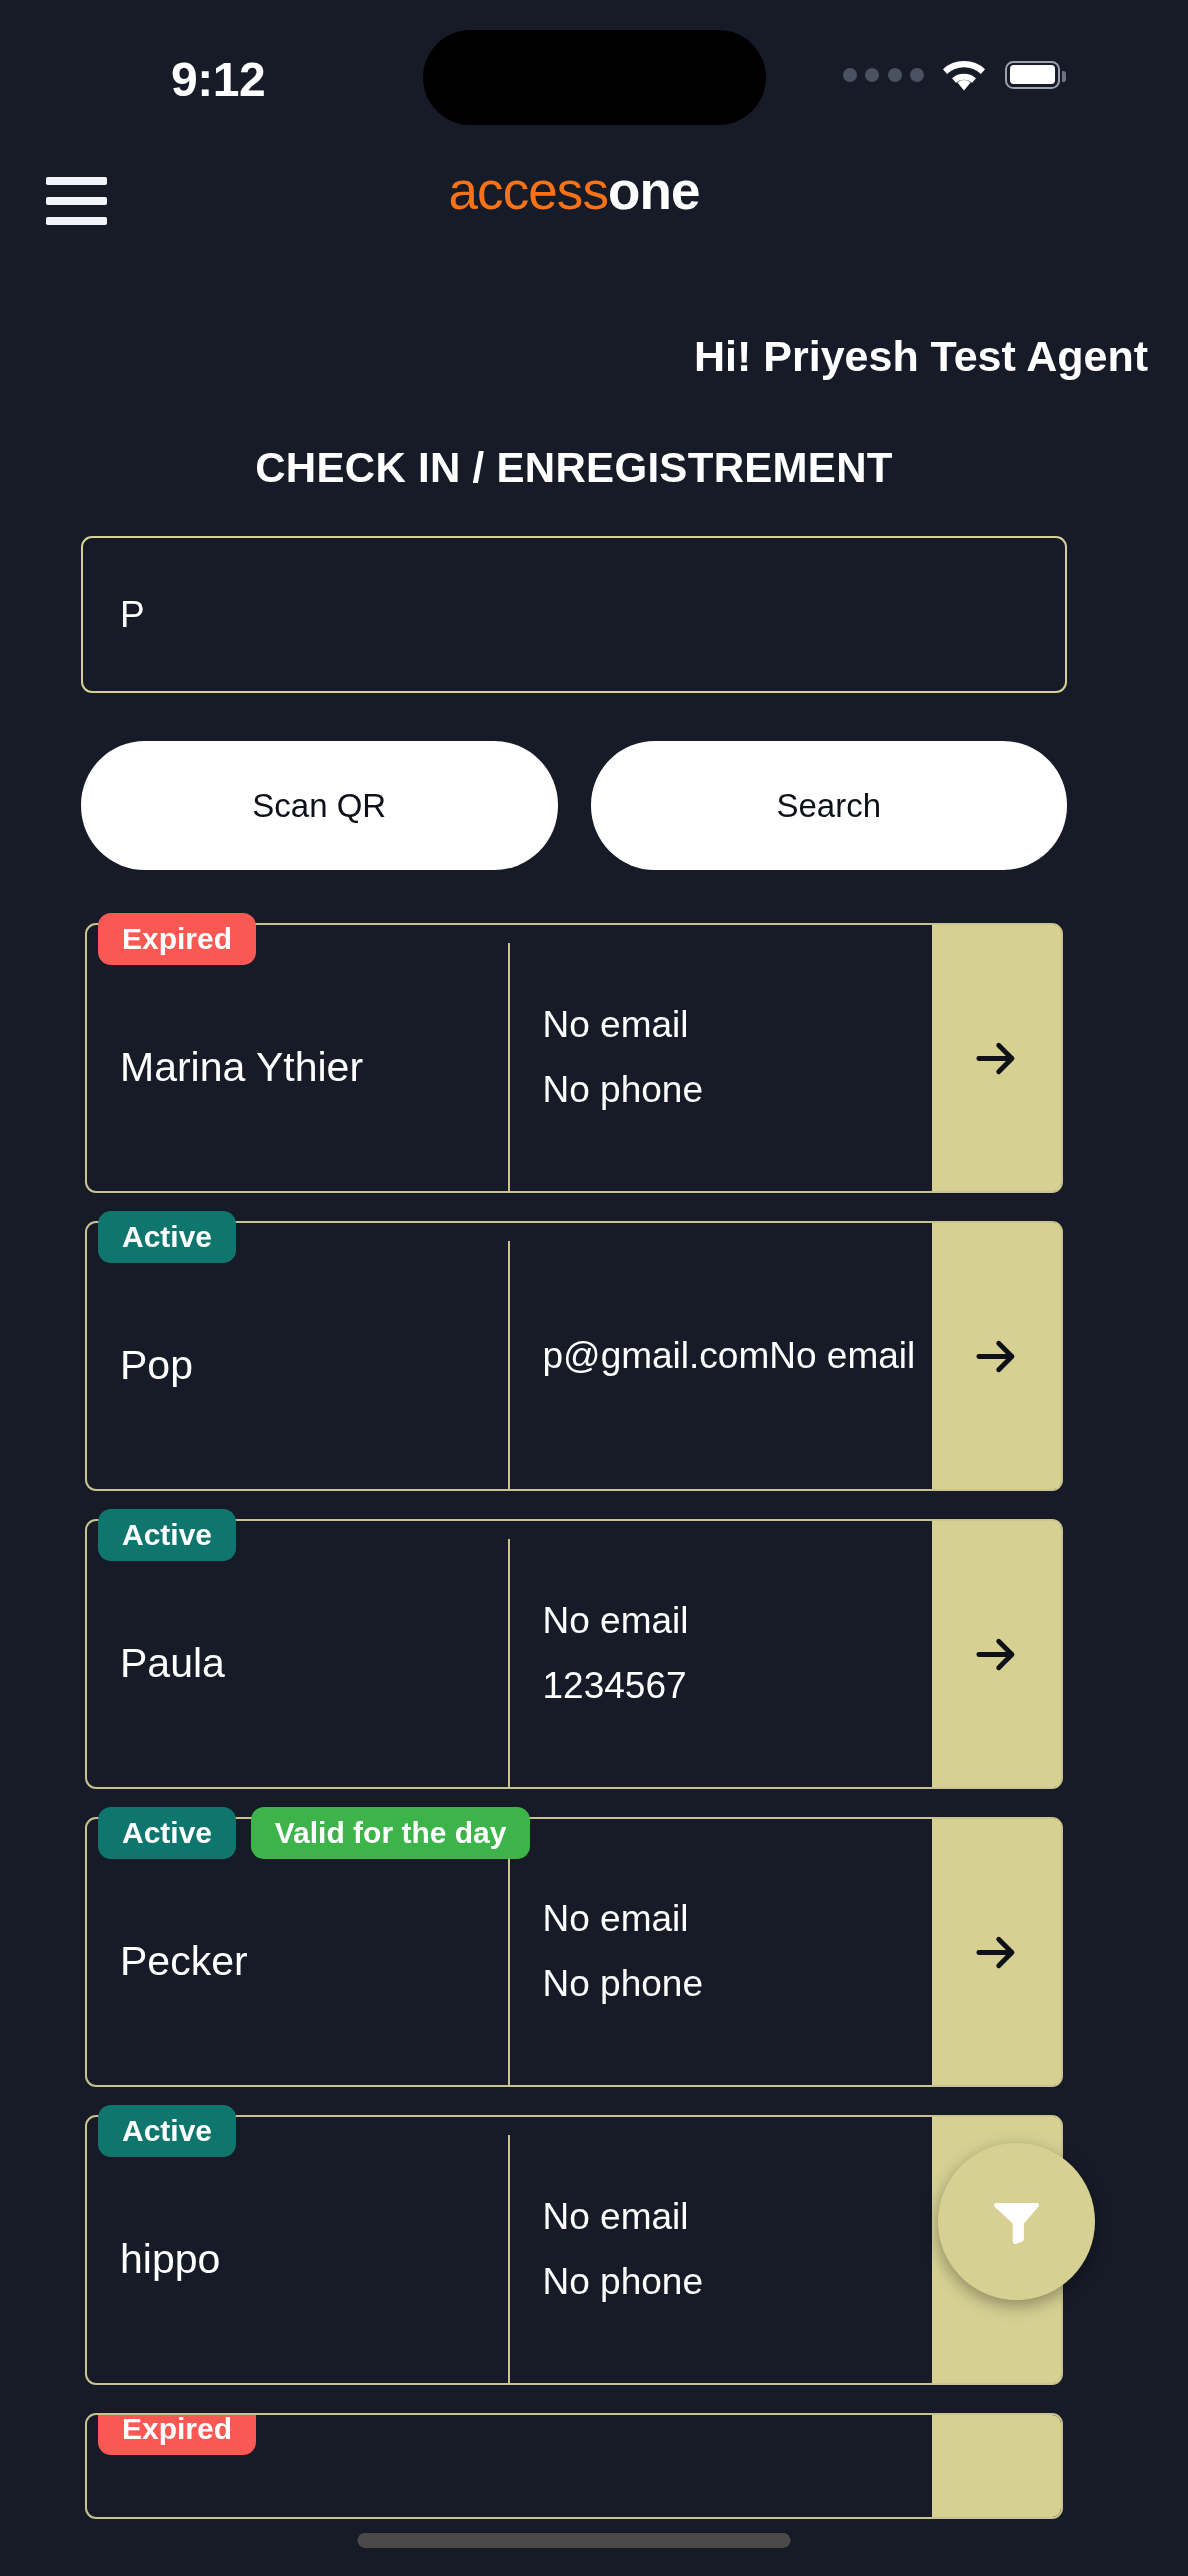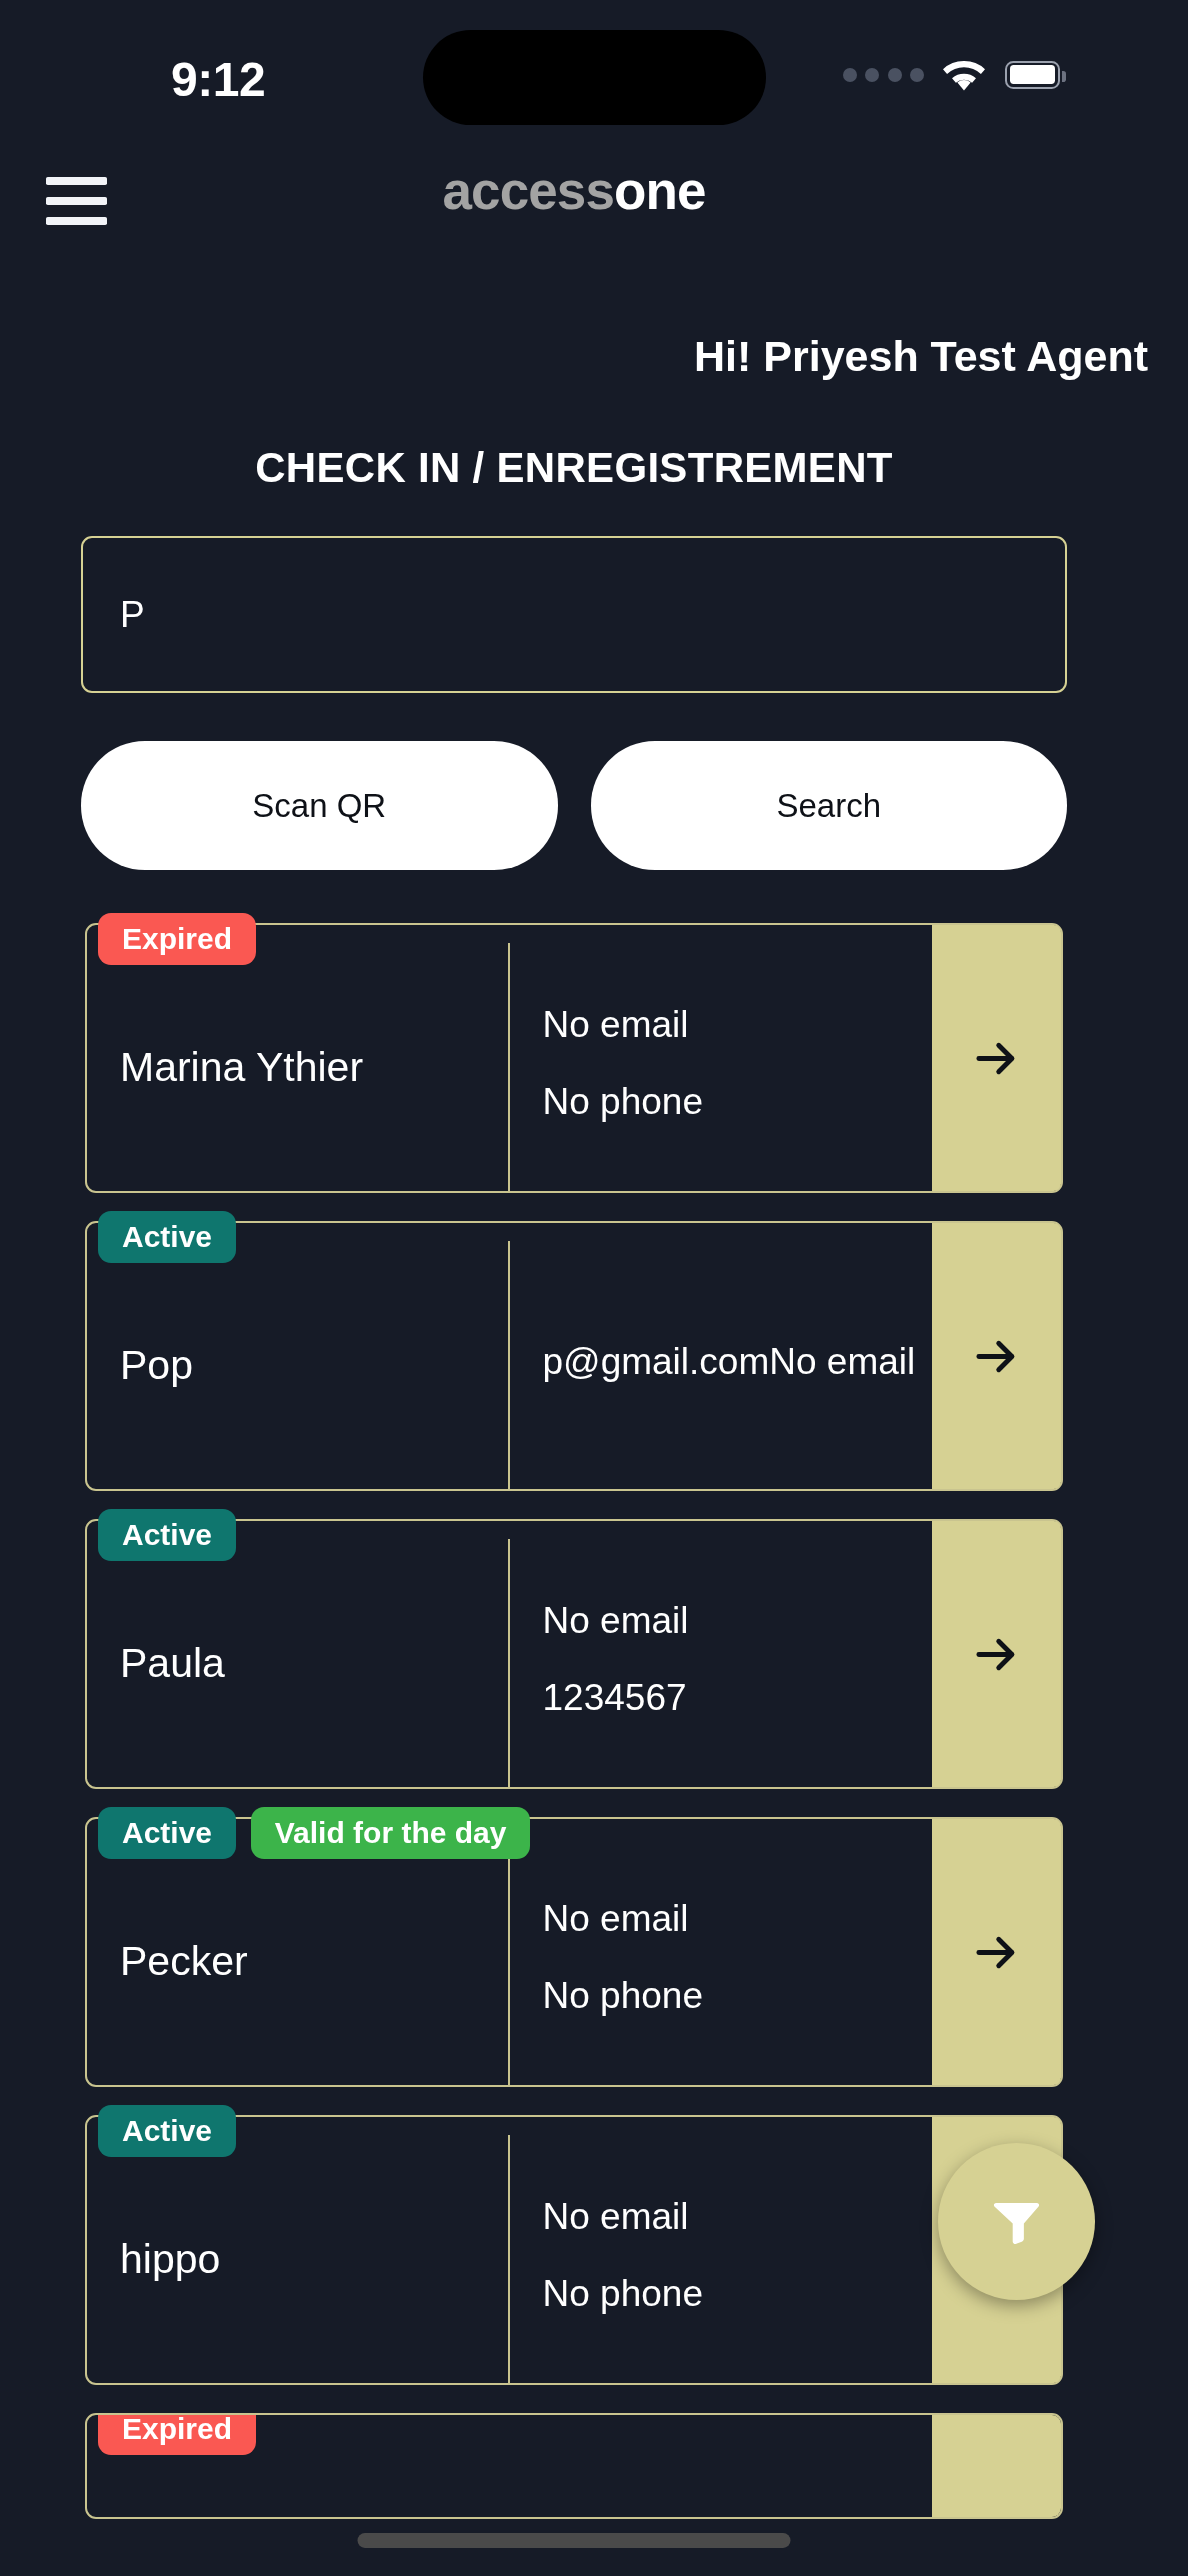--- a/index.html
+++ b/index.html
@@ -105,21 +105,21 @@
     border-radius: 1.8px;
   }
   .logo {
     text-align: center;
     font-size: 53px;
     letter-spacing: -0.9px;
     line-height: 1;
     padding-top: 7.4px;
     font-weight: 400;
   }
-  .logo .lg-access { color: #a3a3a3; font-weight: bold; }
+  .logo .lg-access { color: #f97316; }
   .logo .lg-one { color: #ffffff; font-weight: 700; }
 
   
   .greeting {
     text-align: right;
     color: #ffffff;
     font-size: 43px;
     font-weight: 700;
     margin-top: 64px;
   }
@@ -237,21 +237,20 @@
     padding-right: 16.6px;
     min-width: 0;
   }
   .contact-line {
     color: #ffffff;
     font-size: 37px;
     line-height: 1.1;
     overflow: hidden;
     text-overflow: ellipsis;
     white-space: nowrap;
-    margin-top: 12px;
   }
   .card-arrow {
     width: 129px;
     background: #d6d193;
     display: flex;
     align-items: center;
     justify-content: center;
     border-radius: 0 7.4px 7.4px 0;
     flex-shrink: 0;
   }

